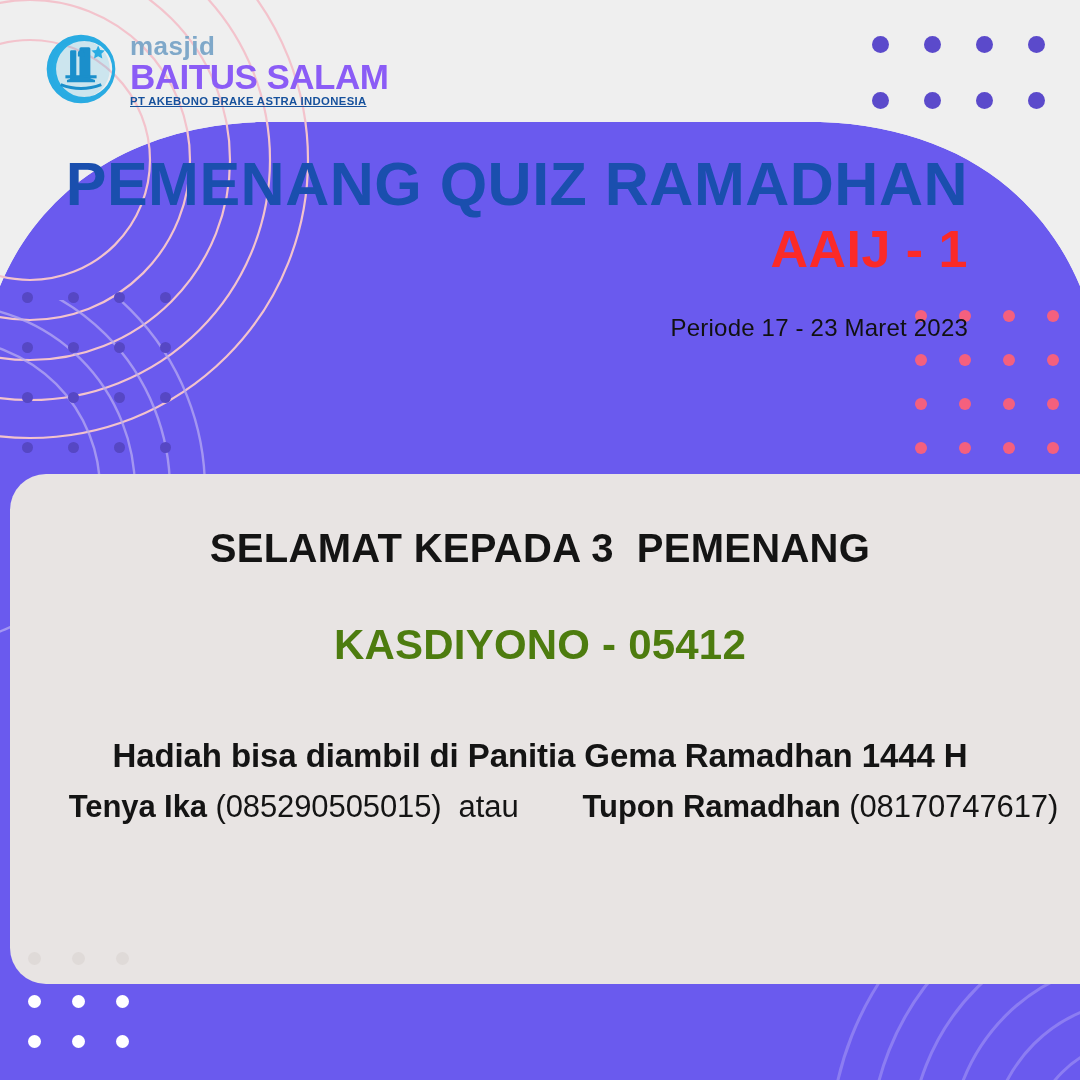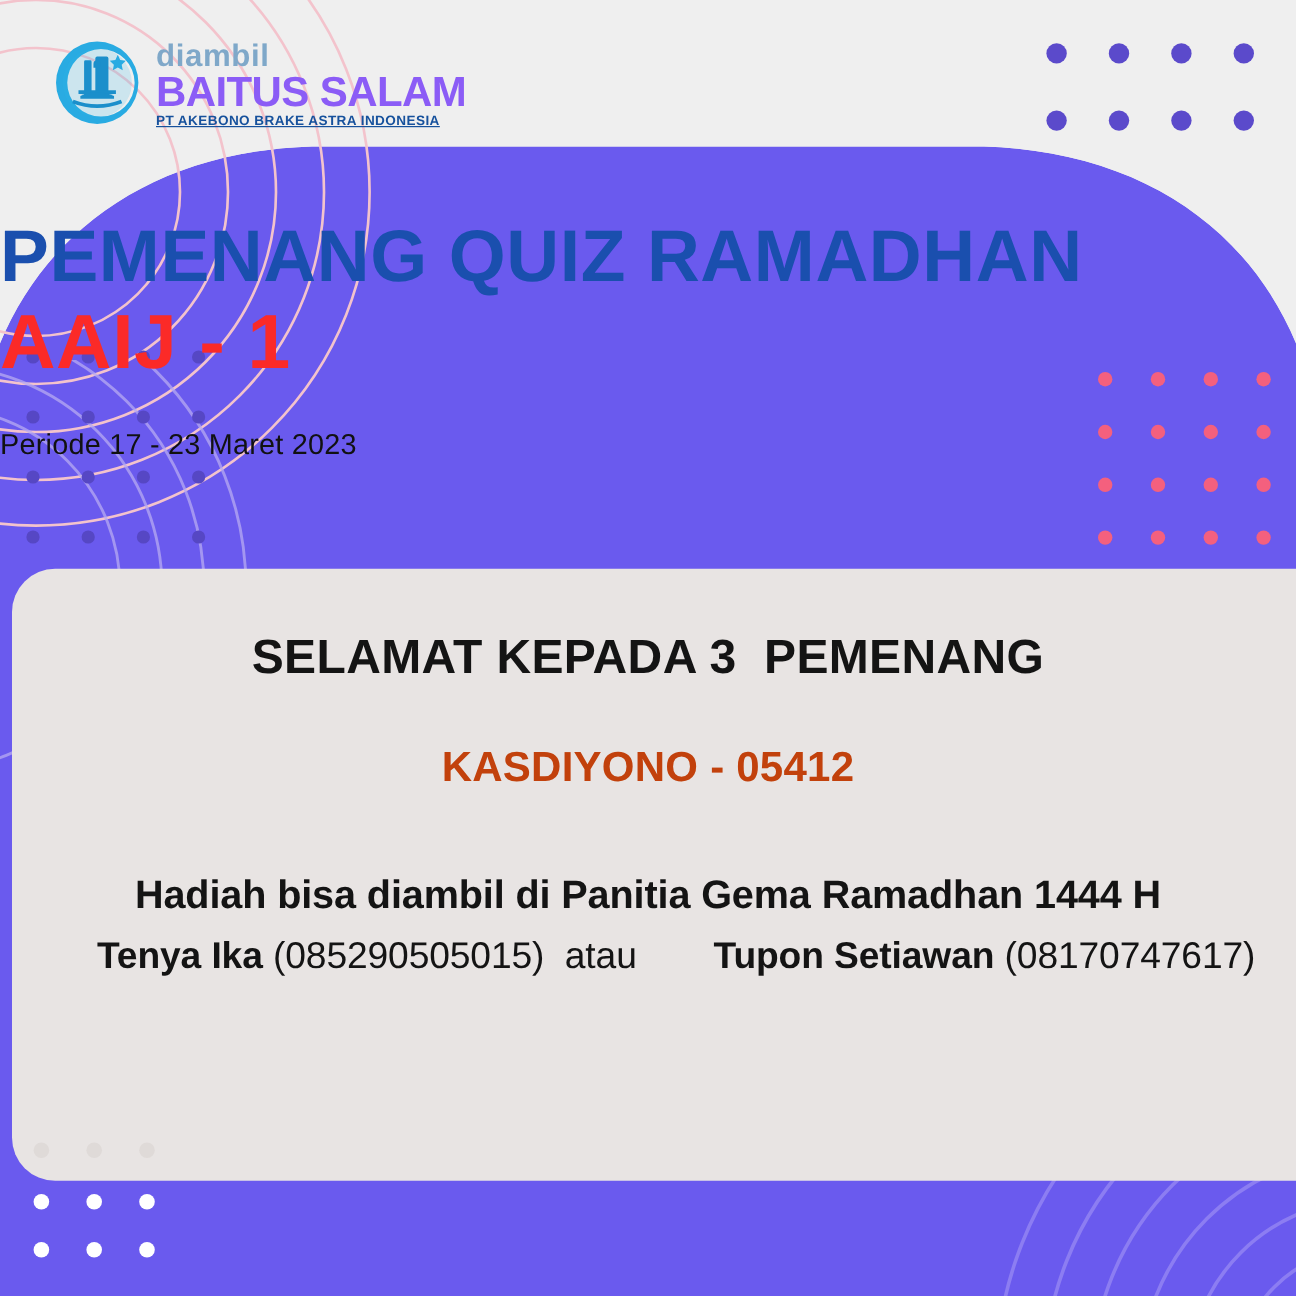--- a/index.html
+++ b/index.html
@@ -172,34 +172,34 @@
     color: #16519C;
     letter-spacing: 0.35px;
     margin-top: 3px;
     text-decoration: underline;
   }
 
   
   .header-block {
     position: absolute;
     left: 0;
-    top: 181px;
+    top: 152px;
     width: 968px;
-    text-align: left;
+    text-align: right;
   }
   .title-main {
     font-size: 61px;
     font-weight: 700;
     color: #1A4FAE;
     letter-spacing: 0.5px;
     line-height: 1.05;
     margin: 0;
   }
   .title-sub {
-    font-size: 64px;
+    font-size: 52px;
     font-weight: 700;
     color: #FB2A28;
     letter-spacing: 0.5px;
     line-height: 1.15;
     margin: 4px 0 0 0;
   }
   .title-period {
     font-size: 24px;
     font-weight: 400;
     color: #111111;
@@ -231,23 +231,23 @@
     font-weight: 700;
     color: #141414;
     letter-spacing: 0.3px;
     margin: 52px 0 0 0;
     white-space: pre;
   }
   .winners {
     margin: 44px 0 0 0;
   }
   .winner-line {
-    font-size: 35px;
-    font-weight: 700;
-    color: #c2410c;
+    font-size: 42px;
+    font-weight: 700;
+    color: #4d7c0f;
     letter-spacing: 0.2px;
     line-height: 1.42;
   }
   .pickup {
     font-size: 33px;
     font-weight: 700;
     color: #141414;
     letter-spacing: -0.1px;
     margin: 62px 0 0 0;
   }
@@ -374,21 +374,21 @@
       <circle cx="50" cy="50" r="37" fill="#2FB5E8" opacity="0.18"></circle>
       <rect x="36" y="26" width="8" height="40" rx="1.5" fill="#1B8FCB"></rect>
       <rect x="48" y="22" width="14" height="44" rx="2" fill="#1B8FCB"></rect>
       <path d="M46,30 a4,4 0 0,1 8,0 l0,4 l-8,0 Z" fill="#1B8FCB"></path>
       <path d="M30,58 h40 v4 h-40 Z" fill="#1B8FCB"></path>
       <path d="M32,64 q18,-8 36,0 l0,3 l-36,0 Z" fill="#1B8FCB"></path>
       <path d="M24,70 q26,10 52,0" stroke="#1B8FCB" stroke-width="4" fill="none"></path>
       <path d="M72,20 l2.6,5.6 l6,0.8 l-4.4,4.2 l1.1,6 l-5.3,-2.9 l-5.3,2.9 l1.1,-6 l-4.4,-4.2 l6,-0.8 Z" fill="#29ABE2"></path>
     </svg>
     <div class="logo-text">
-      <div class="logo-masjid">diambil</div>
+      <div class="logo-masjid">masjid</div>
       <div class="logo-name">BAITUS SALAM</div>
       <div class="logo-sub">PT AKEBONO BRAKE ASTRA INDONESIA</div>
     </div>
   </div>
 
   <div class="header-block">
     <h1 class="title-main">PEMENANG QUIZ RAMADHAN</h1>
     <h2 class="title-sub">AAIJ - 1</h2>
     <p class="title-period">Periode 17 - 23 Maret 2023</p>
   </div>
@@ -401,17 +401,17 @@
     </div>
     <div class="card-inner">
       <p class="congrats">SELAMAT KEPADA 3  PEMENANG</p>
 
       <div class="winners">
         <div class="winner-line">KASDIYONO - 05412</div>
       </div>
 
       <p class="pickup">Hadiah bisa diambil di Panitia Gema Ramadhan 1444 H</p>
 
-      <p class="contacts"><b>Tenya Ika</b><span> </span><span>(085290505015)</span><span>  </span><span>atau</span><span>  </span><b>Tupon Setiawan</b><span> </span><span>(08170747617)</span></p>
+      <p class="contacts"><b>Tenya Ika</b><span> </span><span>(085290505015)</span><span>  </span><span>atau</span><span>  </span><b>Tupon Ramadhan</b><span> </span><span>(08170747617)</span></p>
     </div>
   </div>
 
 </div>
 
 </body></html>

